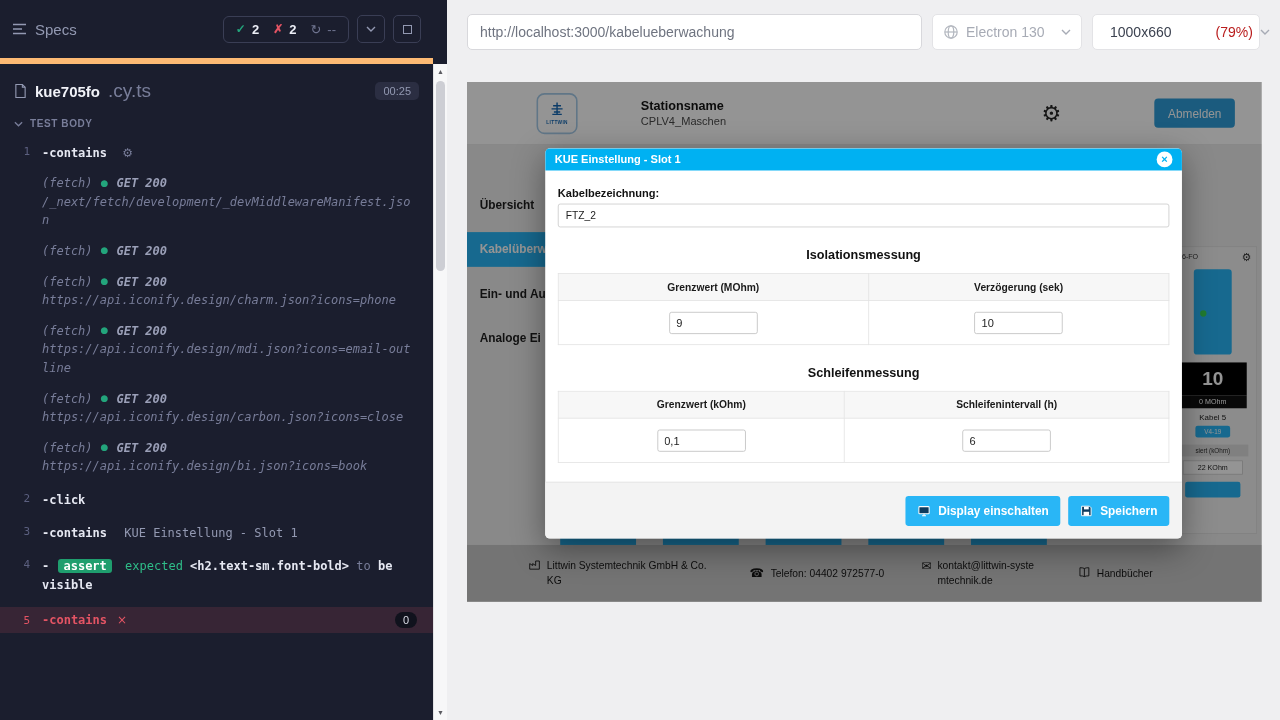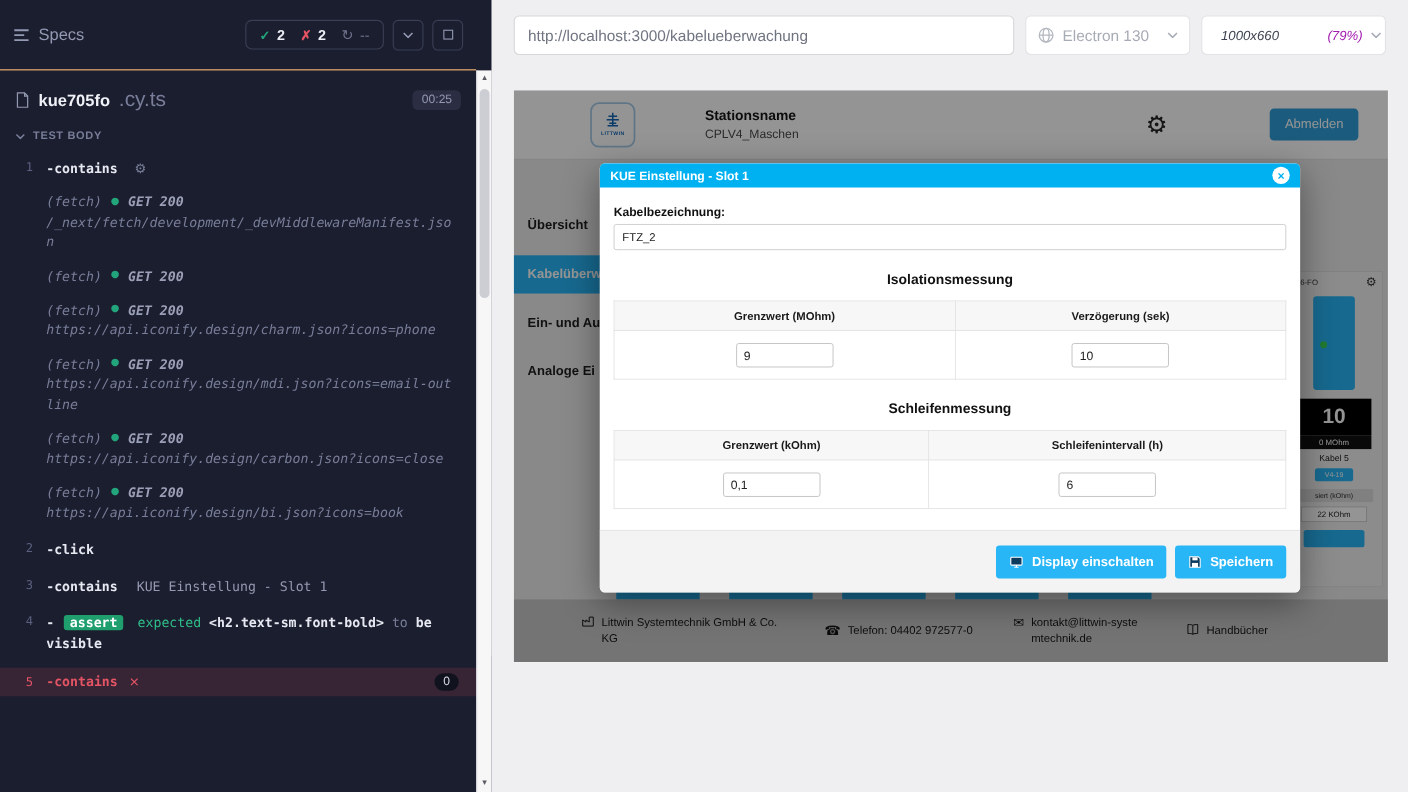--- a/index.html
+++ b/index.html
@@ -3,21 +3,21 @@
 <meta charset="utf-8">
 <style>
   * { box-sizing: border-box; margin: 0; padding: 0; }
   html, body { width: 1280px; height: 720px; overflow: hidden; }
   body { font-family: "Liberation Sans", sans-serif; background: #efeff1; position: relative; }
 
   
   .reporter { position: absolute; left: 0; top: 0; width: 447px; height: 720px; background: #1b1e2e; }
   .reporter-content { position: absolute; left: 0; top: 0; width: 433px; bottom: 0; overflow: hidden; }
 
-  .rep-header { height: 64px; border-bottom: 1px solid #fdba74; display: flex; align-items: center; padding: 0 12px; gap: 8px; }
+  .rep-header { height: 64px; border-bottom: 6px solid #fdba74; display: flex; align-items: center; padding: 0 12px; gap: 8px; }
   .specs-btn { display: flex; align-items: center; gap: 8px; color: #9399b2; font-size: 15px; cursor: pointer; }
   .stats { margin-left: auto; display: flex; align-items: center; gap: 14px; border: 1px solid #3a3e55; border-radius: 6px; padding: 5px 12px; }
   .stat { display: flex; align-items: center; gap: 6px; font-size: 13px; font-weight: bold; color: #eceef6; }
   .stat .ok { color: #23a57c; font-size: 12px; }
   .stat .fail { color: #e45464; font-size: 12px; }
   .stat.pend { color: #6f7490; font-weight: normal; }
   .stat.pend span { color: #6f7490; }
   .icon-btn { width: 28px; height: 28px; border: 1px solid #3a3e55; border-radius: 5px; background: transparent; color: #9399b2; display: flex; align-items: center; justify-content: center; cursor: pointer; }
   .stop-sq { width: 9px; height: 9px; border: 1.5px solid #9399b2; display: block; }
 
@@ -58,22 +58,22 @@
   .sb-btn { height: 15px; display: flex; align-items: center; justify-content: center; font-size: 7px; color: #5a5a60; }
   .sb-btn.bottom { position: absolute; bottom: 0; left: 0; right: 0; }
   .sb-thumb { position: absolute; left: 2px; top: 17px; width: 9px; height: 190px; background: #cdced4; border-radius: 5px; }
 
   
   .main { position: absolute; left: 447px; top: 0; width: 833px; height: 596px; background: #efeff1; }
   .topbar { height: 64px; display: flex; align-items: center; padding: 0 16px 0 20px; gap: 10px; }
   .url-input { width: 455px; height: 36px; border: 1px solid #d8d8dc; border-radius: 5px; background: #fff; color: #6f7480; font-size: 14px; padding: 0 12px; font-family: "Liberation Sans", sans-serif; }
   .select { height: 36px; background: #fff; border: 1px solid #e3e3e6; border-radius: 5px; display: flex; align-items: center; gap: 7px; padding: 0 10px; cursor: pointer; }
   .browser-select { width: 150px; color: #a7abb5; font-size: 14px; }
-  .size-select { width: 168px; font-size: 12px; color: #3c4250; font-style: italic; }
-  .size-select .zoom { color: #a21caf; margin-left: 37px; }
+  .size-select { width: 168px; font-size: 14px; color: #3c4250; }
+  .size-select .zoom { color: #b91c1c; margin-left: 37px; }
   .sel-chev { margin-left: auto; color: #a7abb5; display: flex; }
 
   .app-wrap { position: relative; margin: 18px 0 0 20px; width: 795px; height: 520px; background: #fff; overflow: hidden; }
   .app { position: absolute; left: 0; top: 0; width: 1006px; height: 658px; transform: scale(0.79); transform-origin: 0 0; background: #ededed; }
 
   .app-header { position: absolute; top: 0; left: 0; right: 0; height: 80px; background: #fff; border-bottom: 1px solid #dcdcdc; display: flex; align-items: center; padding: 0 20px 0 88px; }
   .logo { width: 52px; height: 52px; border: 2px solid #a6cbe9; border-radius: 10px; background: #fff; display: flex; flex-direction: column; align-items: center; justify-content: center; gap: 1px; }
   .logo-text { font-size: 6px; font-weight: bold; color: #1467b3; letter-spacing: 0.4px; }
   .station { margin-left: 80px; }
   .station-label { font-size: 16px; font-weight: bold; color: #141414; }

